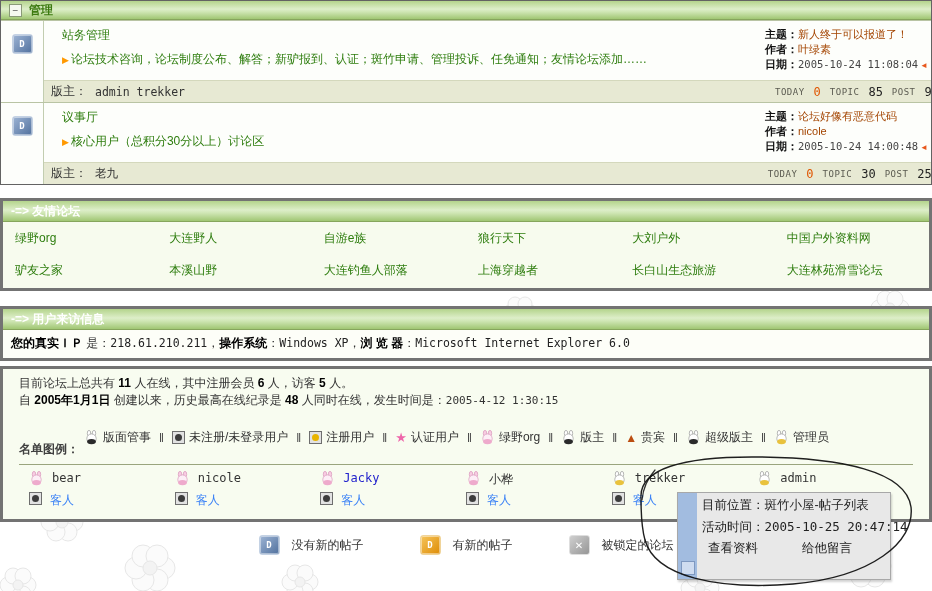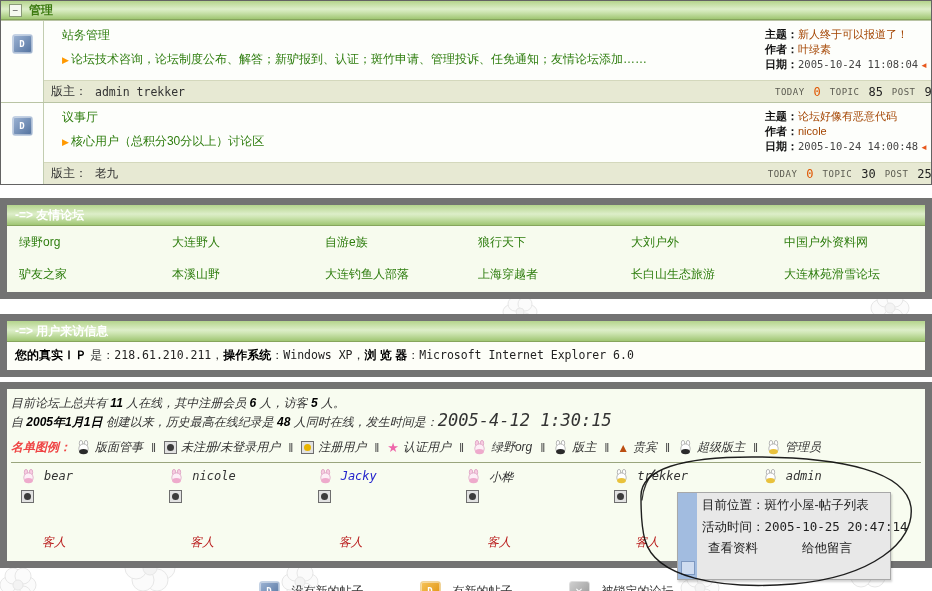--- a/index.html
+++ b/index.html
@@ -71,61 +71,61 @@
   .mod-names{color:#333;margin-left:8px;font-family:"DejaVu Sans Mono",monospace;font-size:11.5px;}
   .stats-right{
     position:absolute;right:-8px;top:0;height:21px;
     display:flex;align-items:center;gap:9px;white-space:nowrap;
   }
   .stat-label{font-family:"DejaVu Sans Mono",monospace;font-size:9px;color:#5a5a50;letter-spacing:.5px;}
   .stat-value{font-family:"DejaVu Sans Mono",monospace;font-size:12px;color:#222;}
   .stat-value.today{color:#e05500;}
 
   
-  .section{border:7px solid #737373;background:#fbfdf5;}
+  .section{border:3px solid #737373;background:#fbfdf5;}
   .gap13{margin-top:13px;} .gap25{margin-top:25px;} .gap15{margin-top:15px;}
   .gap5{margin-top:5px;}
 
   .friend-body{
     background:#f7fbee;padding:4px 0 6px;
     display:grid;grid-template-columns:repeat(6,1fr);row-gap:8px;
   }
   .friend-link{color:#2e7d0e;padding-left:12px;line-height:24px;white-space:nowrap;overflow:hidden;}
 
   .birthday-body{height:7px;background:#fff;}
 
   .visit-body{background:#fdfef8;padding:5px 8px 6px;white-space:nowrap;}
   .visit-body .b{font-weight:bold;color:#000;}
   .visit-body .v{font-family:"DejaVu Sans Mono",monospace;font-size:11.5px;color:#222;}
 
   .online-header{display:flex;gap:6px;}
   .online-links{font-weight:normal;color:#eef6e0;}
-  .online-body{background:#f8fcf0;padding:6px 4px 0;font-style:italic;}
+  .online-body{background:#f8fcf0;padding:6px 16px 0;}
   .online-line{line-height:17px;color:#333;white-space:nowrap;}
   .online-line .b{font-weight:bold;color:#000;}
-  .online-line .mono{font-size:17px;}
+  .online-line .mono{font-size:11px;}
   .legend-row{
     margin-top:5px;padding:3px 0 6px;border-bottom:1px solid #9aa57e;
     display:flex;align-items:center;gap:5px;white-space:nowrap;font-size:12px;
   }
-  .legend-label{color:#ef4444;font-weight:bold;}
+  .legend-label{color:#404040;font-weight:bold;margin-top:24px;}
   .legend-item{display:inline-flex;align-items:center;gap:4px;color:#333;}
   .legend-item a{color:#333;}
   .sep{color:#444;margin:0 3px;}
   .star-glyph{color:#ee66aa;font-size:13px;}
   .tri-glyph{color:#bb4d10;font-size:12px;}
 
   .user-grid{
     display:grid;grid-template-columns:repeat(6,1fr);
     row-gap:4px;padding:6px 10px 10px;background:#f8fcf0;
   }
   .user-cell{display:flex;align-items:flex-start;gap:8px;white-space:nowrap;}
   .user-name{font-family:"DejaVu Sans Mono",monospace;font-size:12px;color:#333;}
   .user-name.blue{color:#2222cc;}
-  .guest-name{color:#b91c1c;margin-top:44px;}
+  .guest-name{color:#3b82f6;}
 
   
   .square-icon{width:11px;height:11px;border:1px solid #6e6e6e;background:#e2e2e2;
     display:inline-block;position:relative;flex:0 0 11px;}
   .square-icon::after{content:"";position:absolute;left:2px;top:2px;width:7px;height:7px;border-radius:50%;background:#3c3c3c;}
   .square-yellow::after{background:#e8b400;}
 
   
   .bunny{flex:0 0 15px;}
   .bunny .ear{fill:#fff;stroke:#999;stroke-width:.7;}

